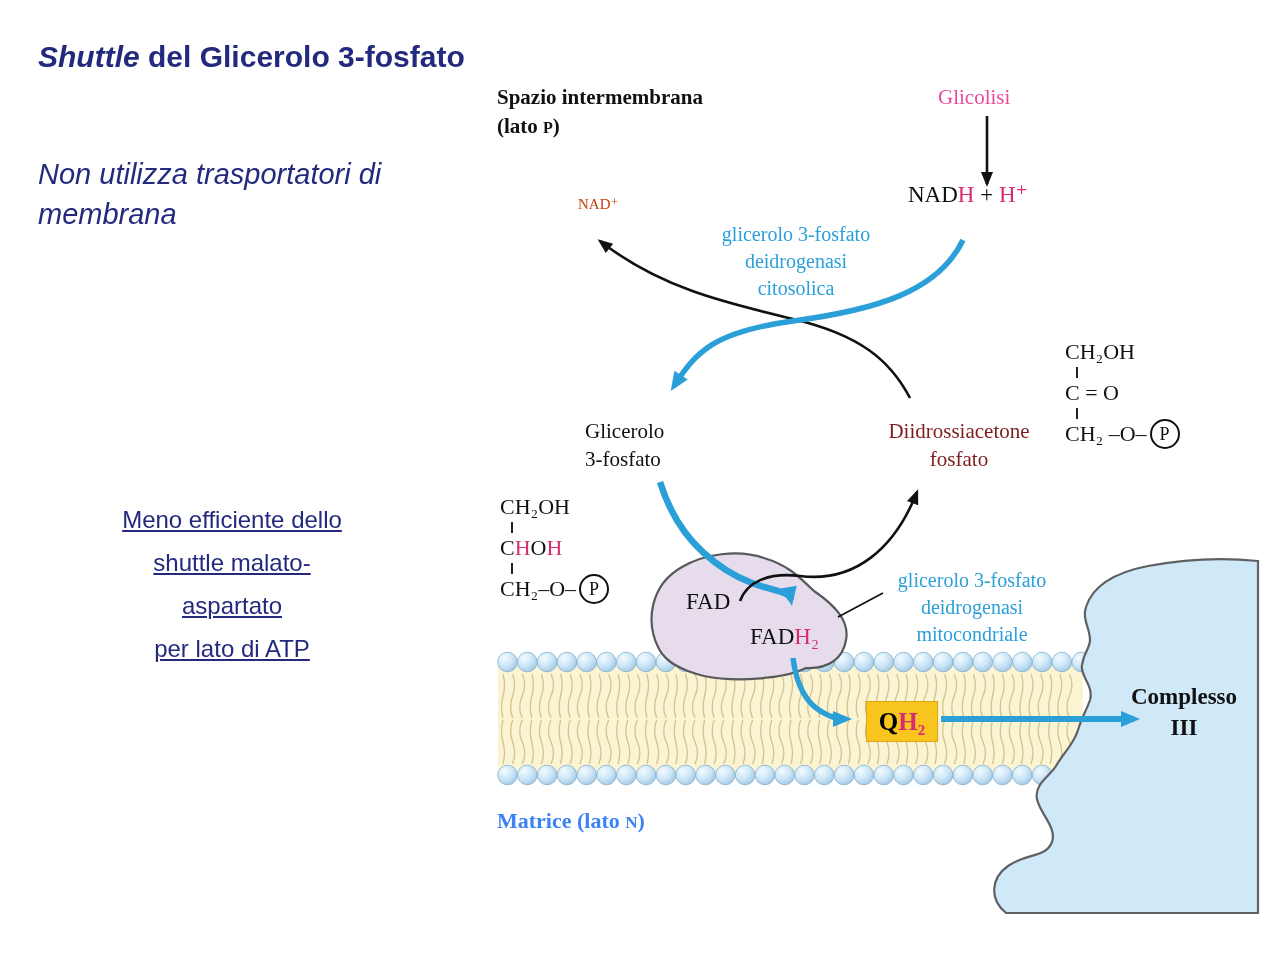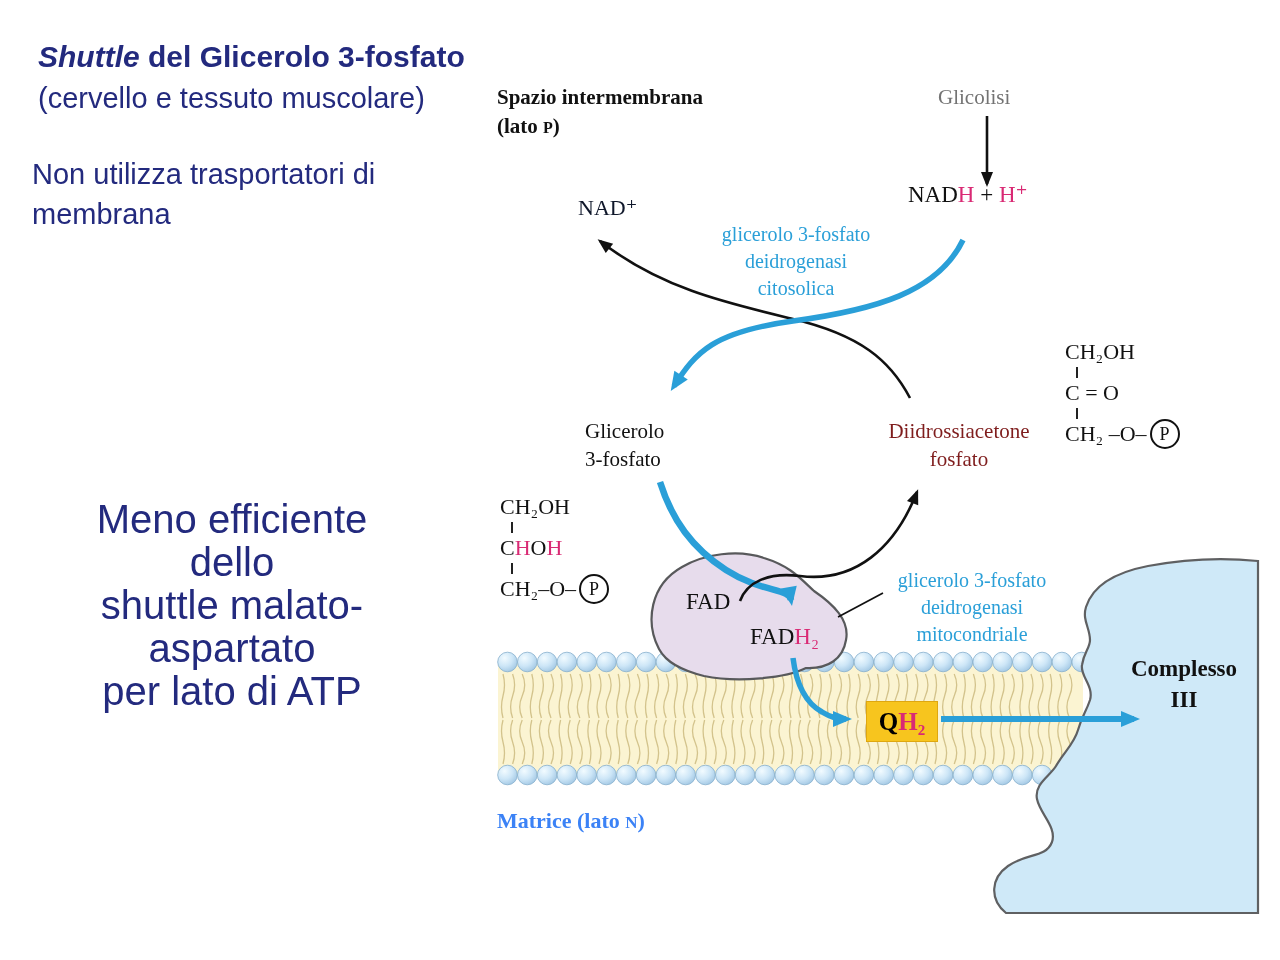--- a/index.html
+++ b/index.html
@@ -10,35 +10,35 @@
   .serif{font-family:"Liberation Serif","DejaVu Serif",serif;}
   .navy{color:#232a7e;margin-top:6px;}
   .blue{color:#2a9fd8;}
   .pink{color:#d92a74;}
   .txt{z-index:2;}
   svg{z-index:1;}
   
   #title{left:38px;top:34px;font-size:30px;font-weight:bold;white-space:nowrap;}
   #title .it{font-style:italic;}
   #subtitle{left:38px;top:76px;font-size:29px;white-space:nowrap;}
-  #membrane-note{left:32px;top:148px;font-size:29px;line-height:40px;}
-  #efficiency-note{left:52px;top:492px;width:360px;text-align:center;font-size:40px;line-height:43px;}
+  #membrane-note{left:38px;top:148px;font-size:29px;line-height:40px;font-style:italic;}
+  #efficiency-note{left:52px;top:492px;width:360px;text-align:center;font-size:24px;line-height:43px;text-decoration:underline;}
   
   #intermembrane-label{left:497px;top:83px;font-size:21px;font-weight:bold;line-height:29px;color:#111;}
   .smallcap{font-size:16px;}
-  #glycolysis-label{left:938px;top:85px;font-size:21px;color:#737373;}
-  #nad-label{left:578px;top:195px;font-size:22px;color:#0f172a;}
+  #glycolysis-label{left:938px;top:85px;font-size:21px;color:#ec4899;}
+  #nad-label{left:578px;top:195px;font-size:15px;color:#c2410c;}
   #nadh-label{left:908px;top:181px;font-size:23px;color:#111;white-space:nowrap;}
   #cytosolic-enzyme-label{left:700px;top:221px;width:192px;text-align:center;font-size:20px;line-height:27px;}
   #g3p-label{left:585px;top:417px;font-size:21px;line-height:28px;color:#111;}
   #dhap-label{left:864px;top:417px;width:190px;text-align:center;font-size:21px;line-height:28px;color:#7f1d1d;}
   #fad-label{left:686px;top:589px;font-size:23px;color:#111;}
   #fadh2-label{left:750px;top:624px;font-size:23px;color:#111;white-space:nowrap;}
   #mito-enzyme-label{left:878px;top:567px;width:188px;text-align:center;font-size:20px;line-height:27px;}
-  #complex-label{left:1118px;top:653px;width:132px;text-align:center;font-size:23px;font-weight:bold;line-height:31px;color:#111;}
+  #complex-label{left:1118px;top:681px;width:132px;text-align:center;font-size:23px;font-weight:bold;line-height:31px;color:#111;}
   #matrix-label{left:497px;top:808px;font-size:22px;font-weight:bold;color:#3b82f6;}
   #matrix-label .smallcap{font-size:17px;}
   
   .struct{color:#111;font-size:22px;}
   #dhap-structure{left:1065px;top:337px;}
   #g3p-structure{left:500px;top:492px;}
   .struct-line{height:30px;display:flex;align-items:center;white-space:pre;}
   .bond-line{width:0;height:11px;border-left:2px solid #222;margin-left:11px;}
   .circle-p{display:inline-flex;align-items:center;justify-content:center;
             width:26px;height:26px;border:2px solid #111;border-radius:50%;
@@ -152,21 +152,20 @@
     <path d="M 660,482 C 672,520 692,548 726,570 C 762,593 789,588 791,600" stroke="#2a9fd8" stroke-width="6.5" fill="none" marker-end="url(#arrBlue)"></path>
     <path d="M 740,601 C 747,582 768,572 800,576 C 855,583 895,548 917,492" stroke="#111" stroke-width="2.6" fill="none" marker-end="url(#arrBlack)"></path>
     <path d="M 793,658 C 796,682 804,702 822,712 C 832,718 838,719 846,719" stroke="#2a9fd8" stroke-width="5.5" fill="none" marker-end="url(#arrBlue)"></path>
     <path d="M 941,719 L 1134,719" stroke="#2a9fd8" stroke-width="6" fill="none" marker-end="url(#arrBlue)"></path>
     <path d="M 883,593 L 838,617" stroke="#111" stroke-width="1.6" fill="none"></path>
   </svg>
 
   <div id="title" class="abs txt navy sans">
     <span class="it">Shuttle</span><span> del Glicerolo 3-fosfato</span>
   </div>
-  <div id="subtitle" class="abs txt navy sans">(cervello e tessuto muscolare)</div>
 
   <div id="membrane-note" class="abs txt navy sans">
     <div>Non utilizza trasportatori di</div>
     <div>membrana</div>
   </div>
 
   <div id="efficiency-note" class="abs txt navy sans">
     <div>Meno efficiente dello</div>
     <div>shuttle malato-</div>
     <div>aspartato</div>

